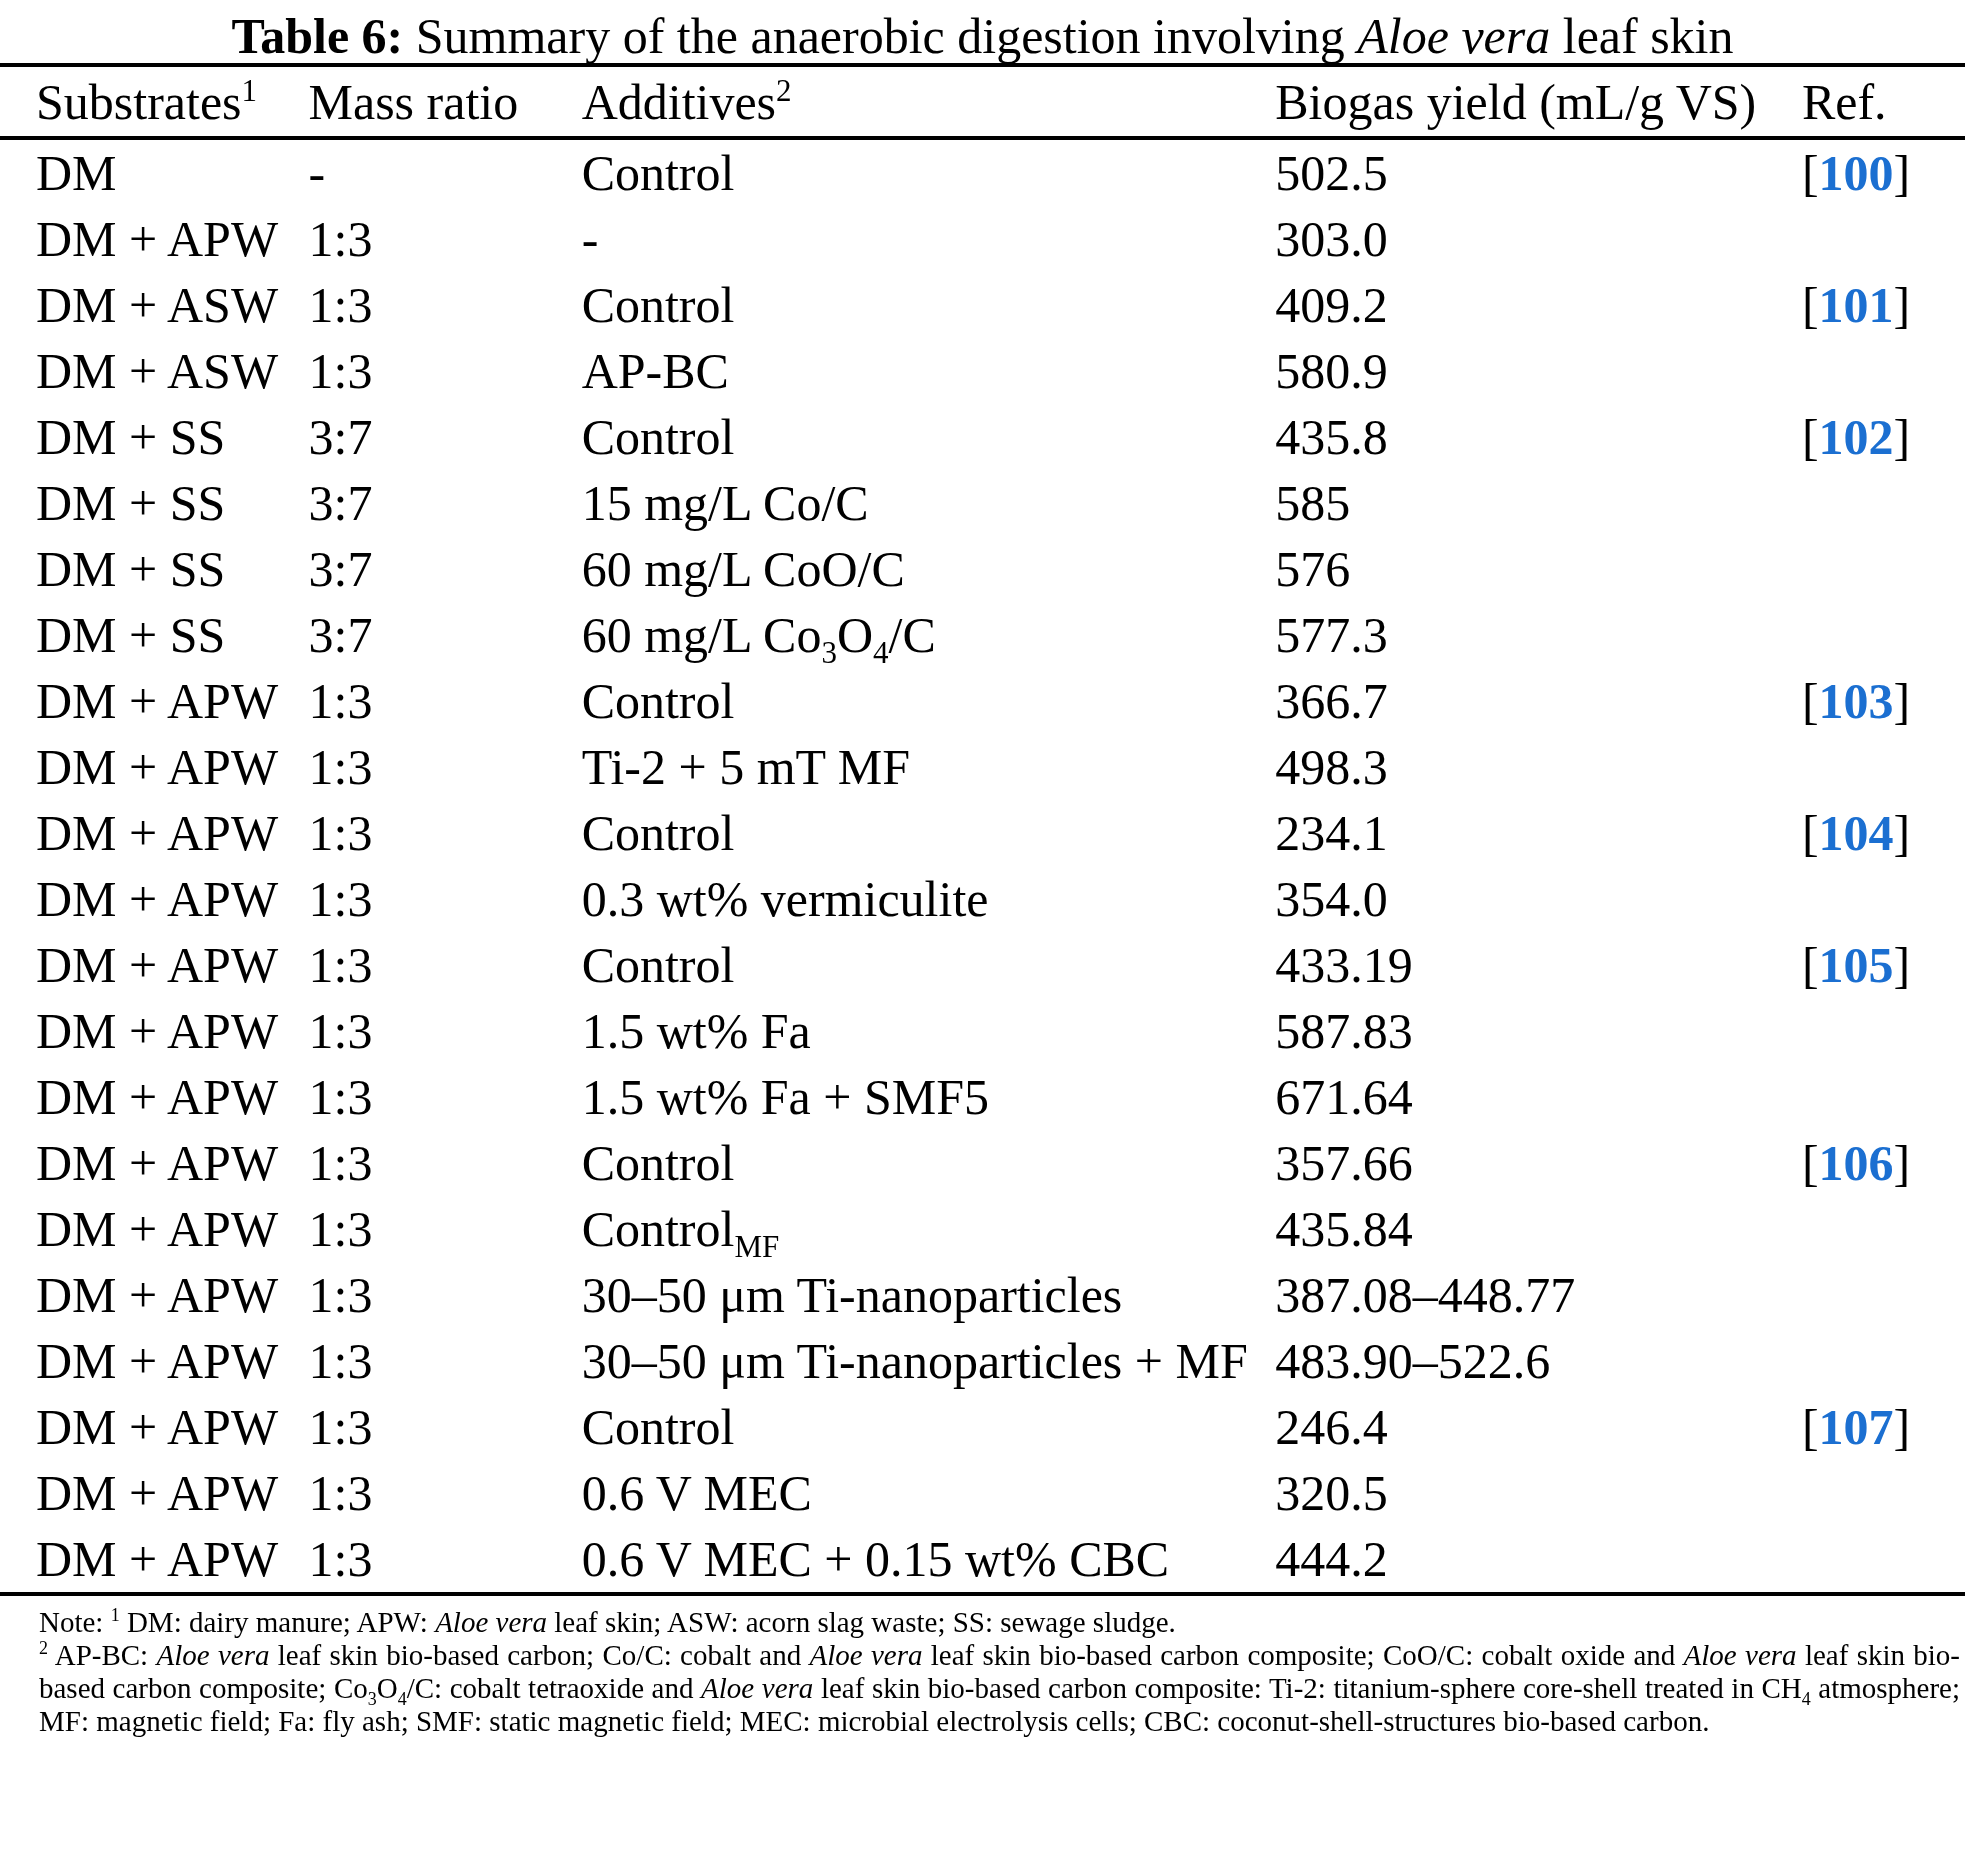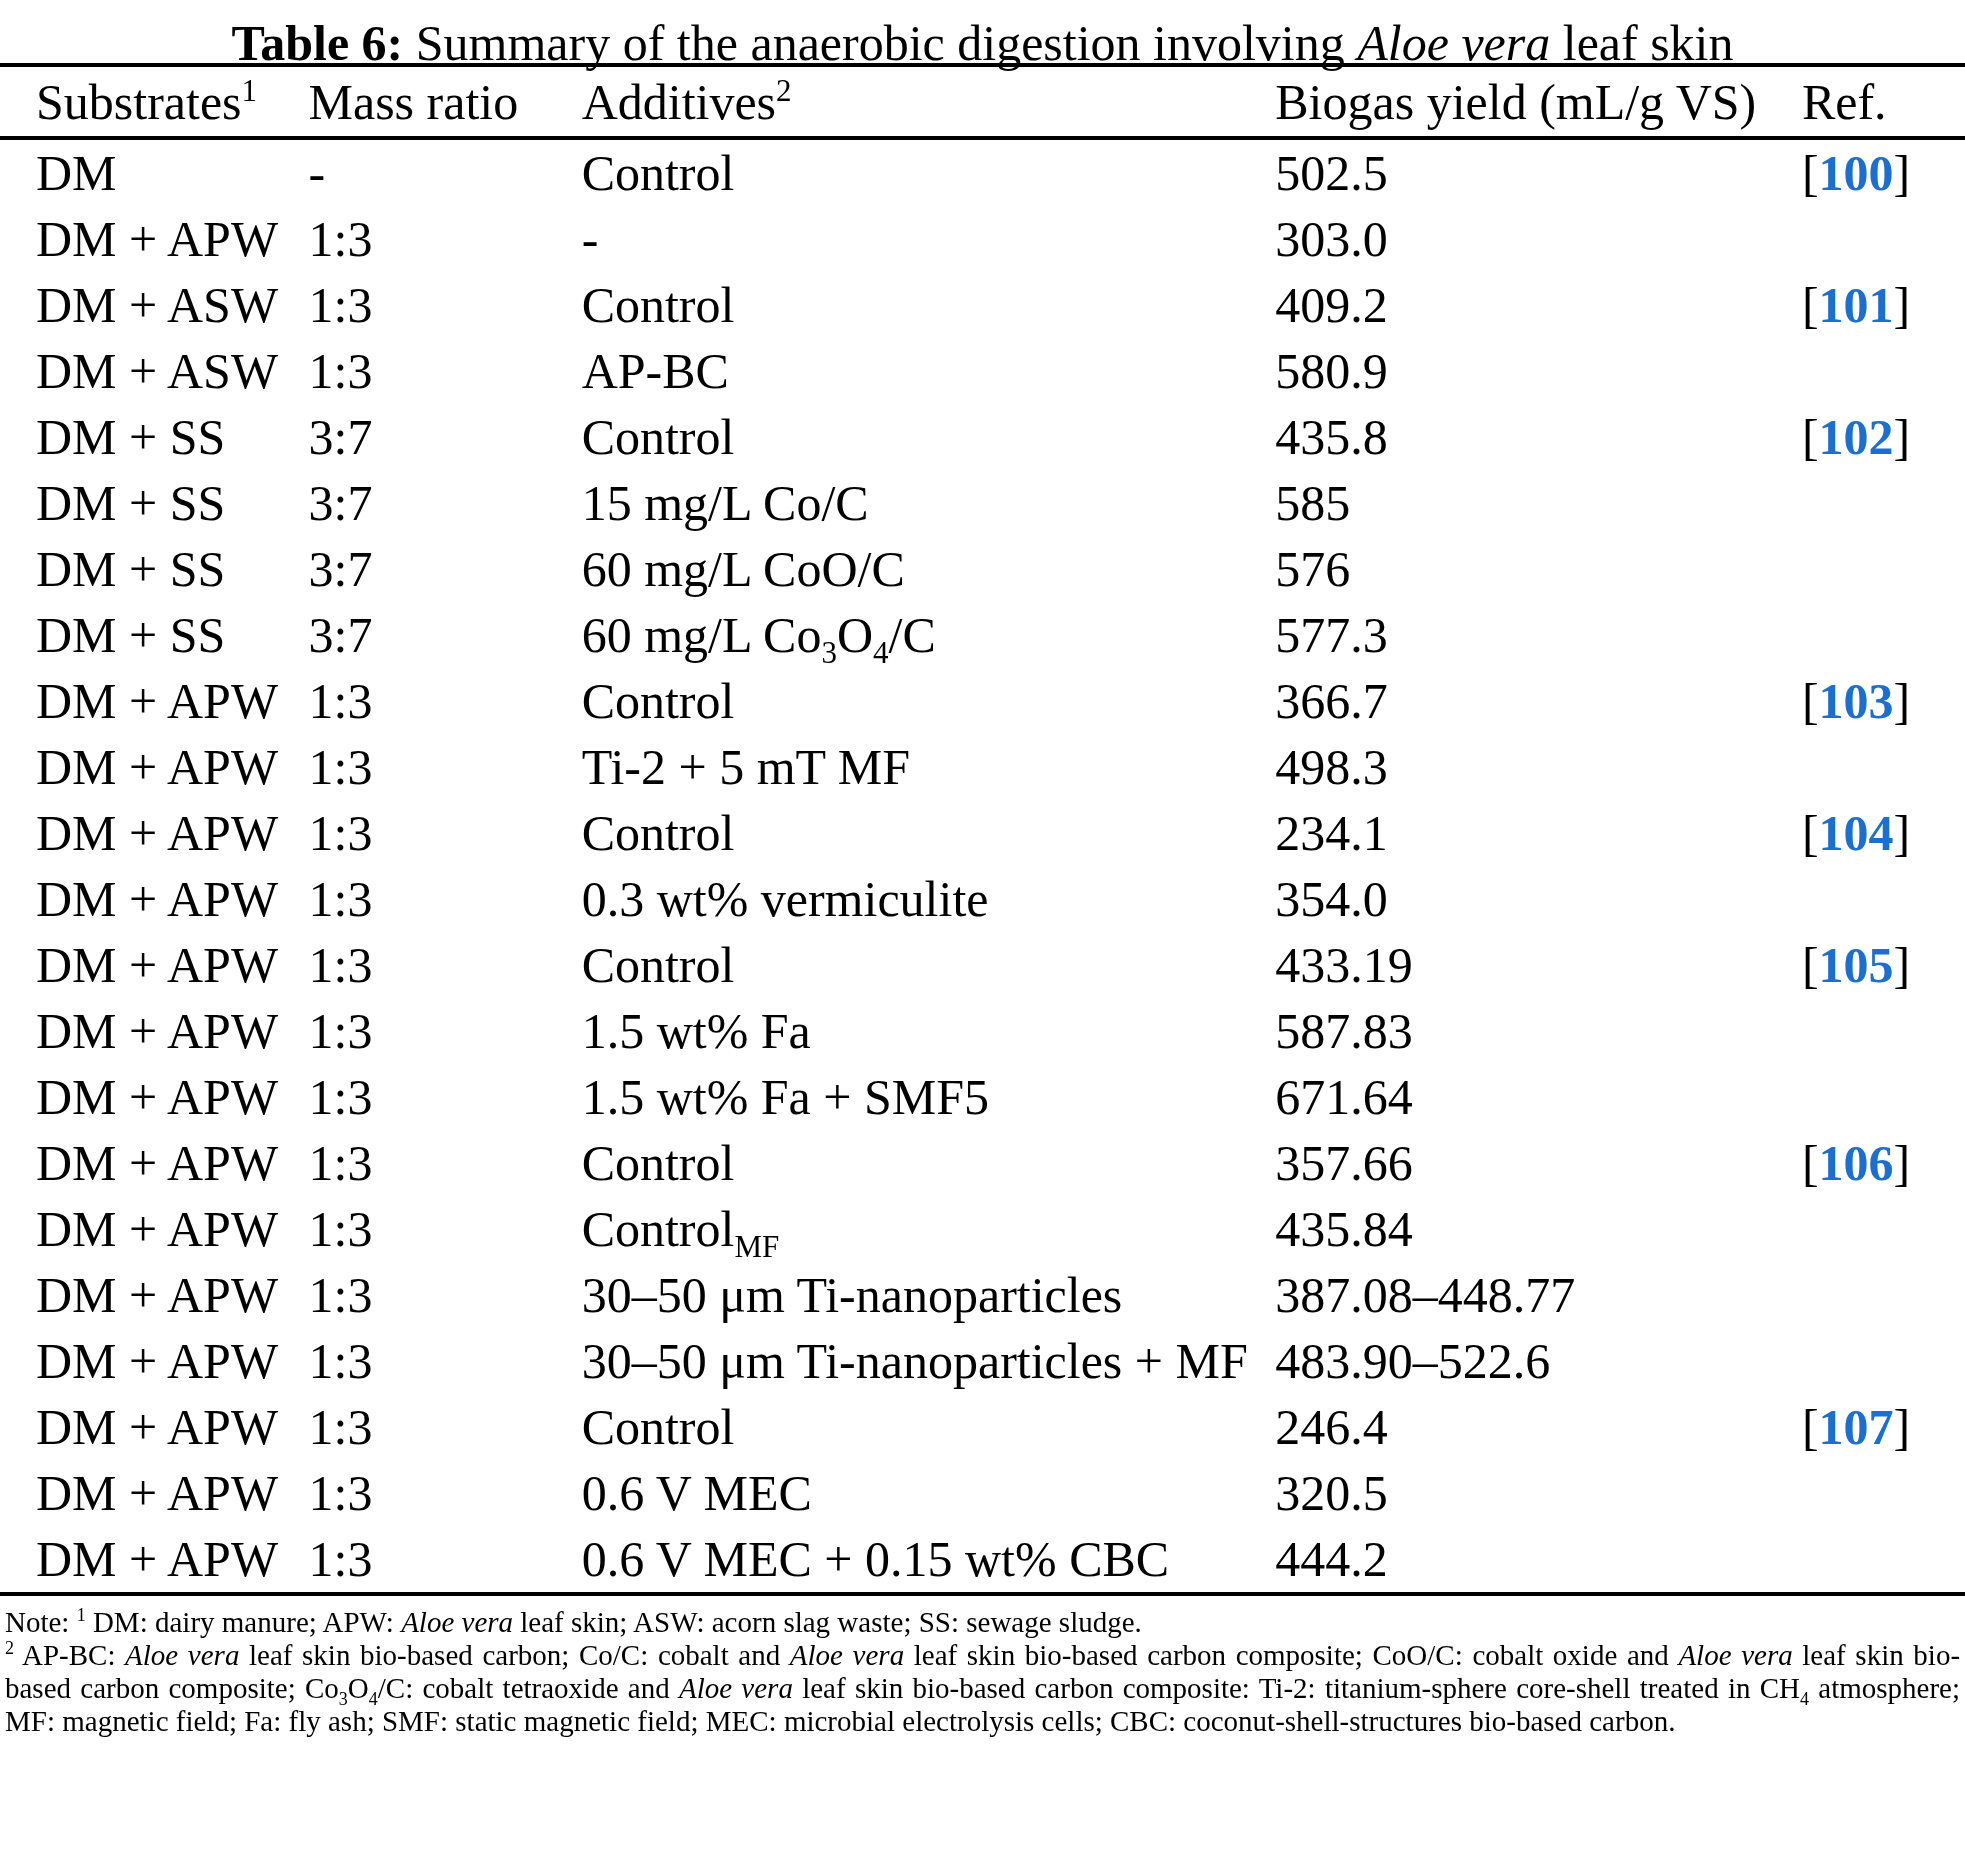--- a/index.html
+++ b/index.html
@@ -10,21 +10,21 @@
     background:#ffffff;
     color:#000000;
     font-family:"Liberation Serif", "DejaVu Serif", serif;
     box-sizing:border-box;
     overflow:hidden;
   }
   .caption{
     text-align:center;
     font-size:50px;
     line-height:59px;
-    padding-top:14px;
+    padding-top:7px;
     height:63px;
     box-sizing:border-box;
     white-space:nowrap;
   }
   .cap-label{font-weight:700;}
   table.data{
     width:100%;
     border-collapse:collapse;
     table-layout:fixed;
     border-top:4.5px solid #000;
@@ -57,20 +57,21 @@
   sup{font-size:62%;vertical-align:super;line-height:0;}
   sub{font-size:62%;vertical-align:sub;line-height:0;}
   .cite{color:var(--cite,#1b6fd1);font-weight:bold;}
   .footnotes{
     font-size:29px;
     line-height:33px;
     margin-top:10px;
     padding:0 5px;
     text-align:justify;
     text-justify:inter-word;
+    margin-left:34px;
   }
   .footnotes i{font-style:italic;}
 </style>
 </head>
 <body>
 
 <div class="page">
 
   <div class="caption"><span class="cap-label">Table 6:</span><span> Summary of the anaerobic digestion involving <i>Aloe vera</i> leaf skin</span></div>
 

